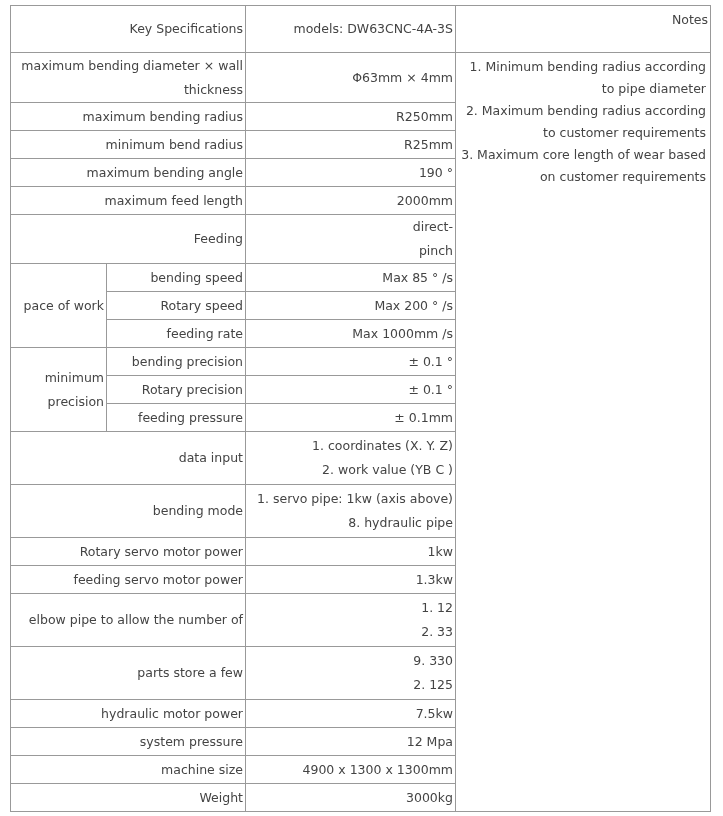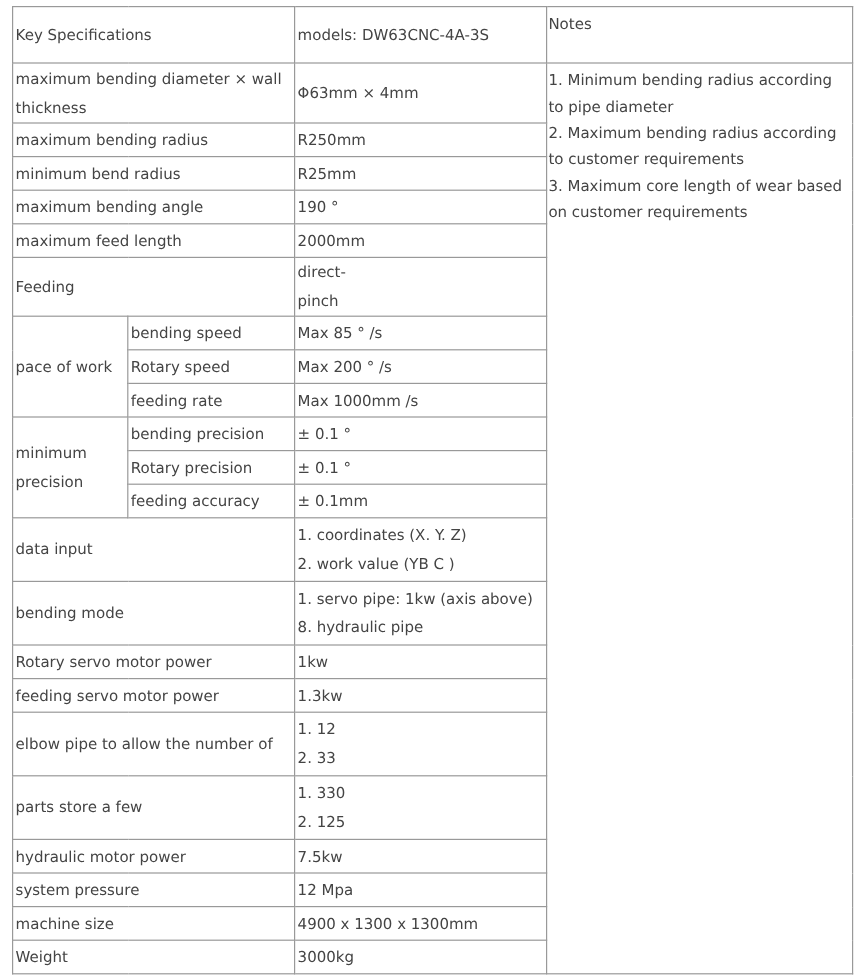--- a/index.html
+++ b/index.html
@@ -19,21 +19,21 @@
       position: absolute;
       left: 10px;
       top: 5px;
       width: 700px;
       border-collapse: collapse;
       table-layout: fixed;
     }
     table.spec td {
       border: 1px solid #999999;
       padding: 0 2px;
-      text-align: left;
+      text-align: right;
       vertical-align: middle;
       line-height: 24px;
       overflow: hidden;
       white-space: normal;
     }
     td.group { }
     td.notes-cell-head {
       text-align: right;
       vertical-align: top !important;
       line-height: 22px !important;
@@ -120,21 +120,21 @@
     <tr style="height:28px">
       <td rowspan="3" class="group">minimum precision</td>
       <td>bending precision</td>
       <td>± 0.1 °</td>
     </tr>
     <tr style="height:28px">
       <td>Rotary precision</td>
       <td>± 0.1 °</td>
     </tr>
     <tr style="height:28px">
-      <td>feeding accuracy</td>
+      <td>feeding pressure</td>
       <td>± 0.1mm</td>
     </tr>
 
     <tr style="height:53px">
       <td colspan="2">data input</td>
       <td class="left-list">
         <span class="line">1. coordinates (X. Y. Z)</span>
         <span class="line">2. work value (YB C )</span>
       </td>
     </tr>
@@ -160,21 +160,21 @@
       <td colspan="2">elbow pipe to allow the number of</td>
       <td>
         <span class="line">1. 12</span>
         <span class="line">2. 33</span>
       </td>
     </tr>
 
     <tr style="height:53px">
       <td colspan="2">parts store a few</td>
       <td>
-        <span class="line">1. 330</span>
+        <span class="line">9. 330</span>
         <span class="line">2. 125</span>
       </td>
     </tr>
 
     <tr style="height:28px">
       <td colspan="2">hydraulic motor power</td>
       <td>7.5kw</td>
     </tr>
     <tr style="height:28px">
       <td colspan="2">system pressure</td>

